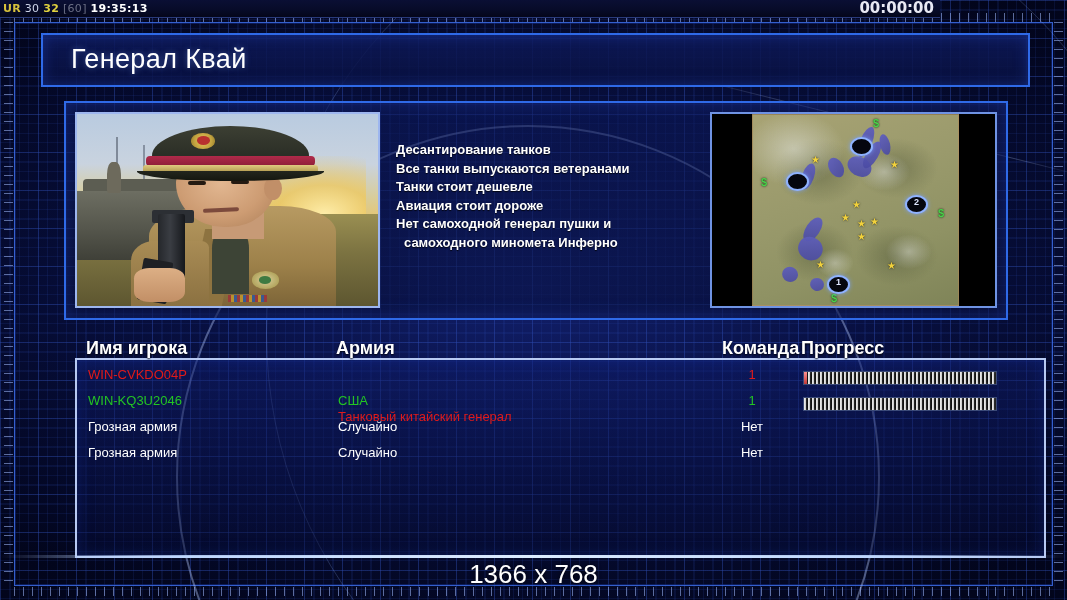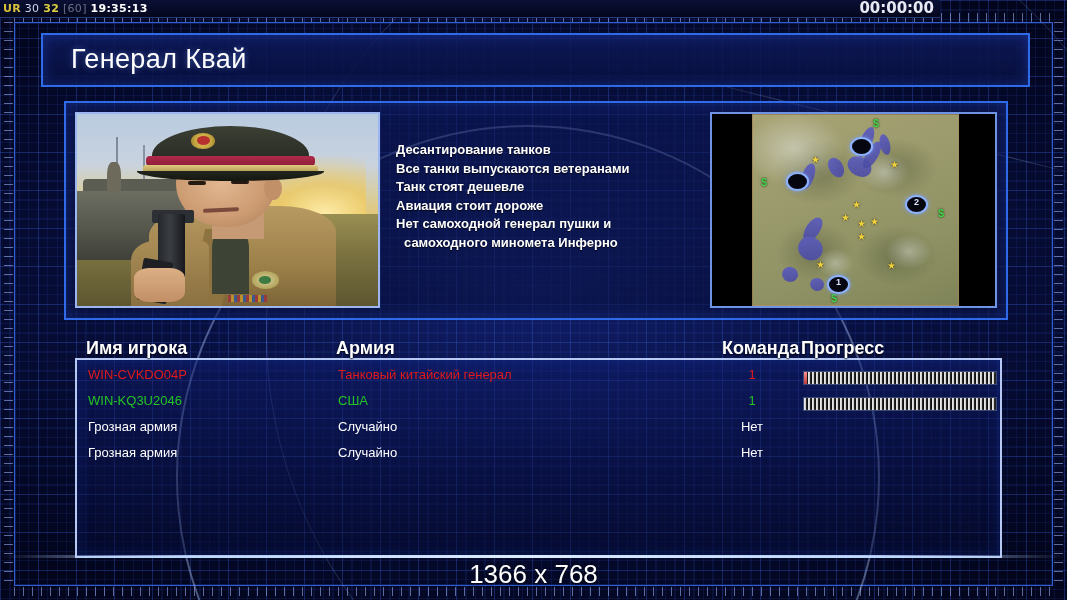--- a/index.html
+++ b/index.html
@@ -344,20 +344,21 @@
   .h-army { left:250px; }
   .h-team { left:636px; }
   .h-prog { left:715px; }
 
   .list-panel {
     position:absolute; left:34px; top:325px; width:923px; height:196px;
     border:2px solid #b7c9f2;
     background: linear-gradient(180deg, rgba(16,30,110,0.45) 0%, rgba(6,12,52,0.45) 100%);
     box-shadow: inset 0 0 16px rgba(20,50,160,0.4);
     z-index:14;
+    padding-left:44px;
   }
   .row {
     position:absolute; left:11px; width:900px; height:24px;
     font-size:13px; font-family:"Liberation Sans", sans-serif;
     white-space:nowrap;
   }
   .row .cname { position:absolute; left:0; top:0; }
   .row .carmy { position:absolute; left:250px; top:0; }
   .row .cteam { position:absolute; left:636px; top:0; width:56px; text-align:center;}
   .row .cprog { position:absolute; left:715px; top:4px; }
@@ -460,21 +461,21 @@
           <div class="of-gun-top"></div>
           <div class="of-gun"></div>
           <div class="of-gun-grip"></div>
           <div class="of-hand"></div>
         </div>
       </div>
 
       <div class="desc">
         <div>Десантирование танков</div>
         <div>Все танки выпускаются ветеранами</div>
-        <div>Танк стоят дешевле</div>
+        <div>Танки стоит дешевле</div>
         <div>Авиация стоит дороже</div>
         <div>Нет самоходной генерал пушки и</div>
         <div class="indent"> самоходного миномета Инферно</div>
       </div>
 
       <div class="map-wrap">
         <div class="map-inner">
           <div class="blob" style="left:52%;top:6%;width:6%;height:17%;transform:rotate(22deg);"></div>
           <div class="blob" style="left:37%;top:22%;width:7%;height:11%;transform:rotate(-30deg);"></div>
           <div class="blob" style="left:46%;top:22%;width:12%;height:10%;transform:rotate(28deg);"></div>
@@ -513,21 +514,21 @@
       <span class="h-name">Имя игрока</span>
       <span class="h-army">Армия</span>
       <span class="h-team">Команда</span>
       <span class="h-prog">Прогресс</span>
     </div>
 
     <div class="list-panel">
 
       <div class="row" style="top:7px;">
         <span class="cname" style="color:#e01a1a;">WIN-CVKDO04P</span>
-        <span class="carmy" style="color:#e01a1a;">Танковый китайский генерал</span>
+        <span class="carmy" style="color:#e01a1a;margin-top:42px;">Танковый китайский генерал</span>
         <span class="cteam" style="color:#e01a1a;">1</span>
         <span class="cprog">
           <span class="progbar" style="display:block;">
               <span class="tip" style="display:block;"></span>
             </span>
         </span>
       </div>
 
       <div class="row" style="top:33px;">
         <span class="cname" style="color:#23c423;">WIN-KQ3U2046</span>

